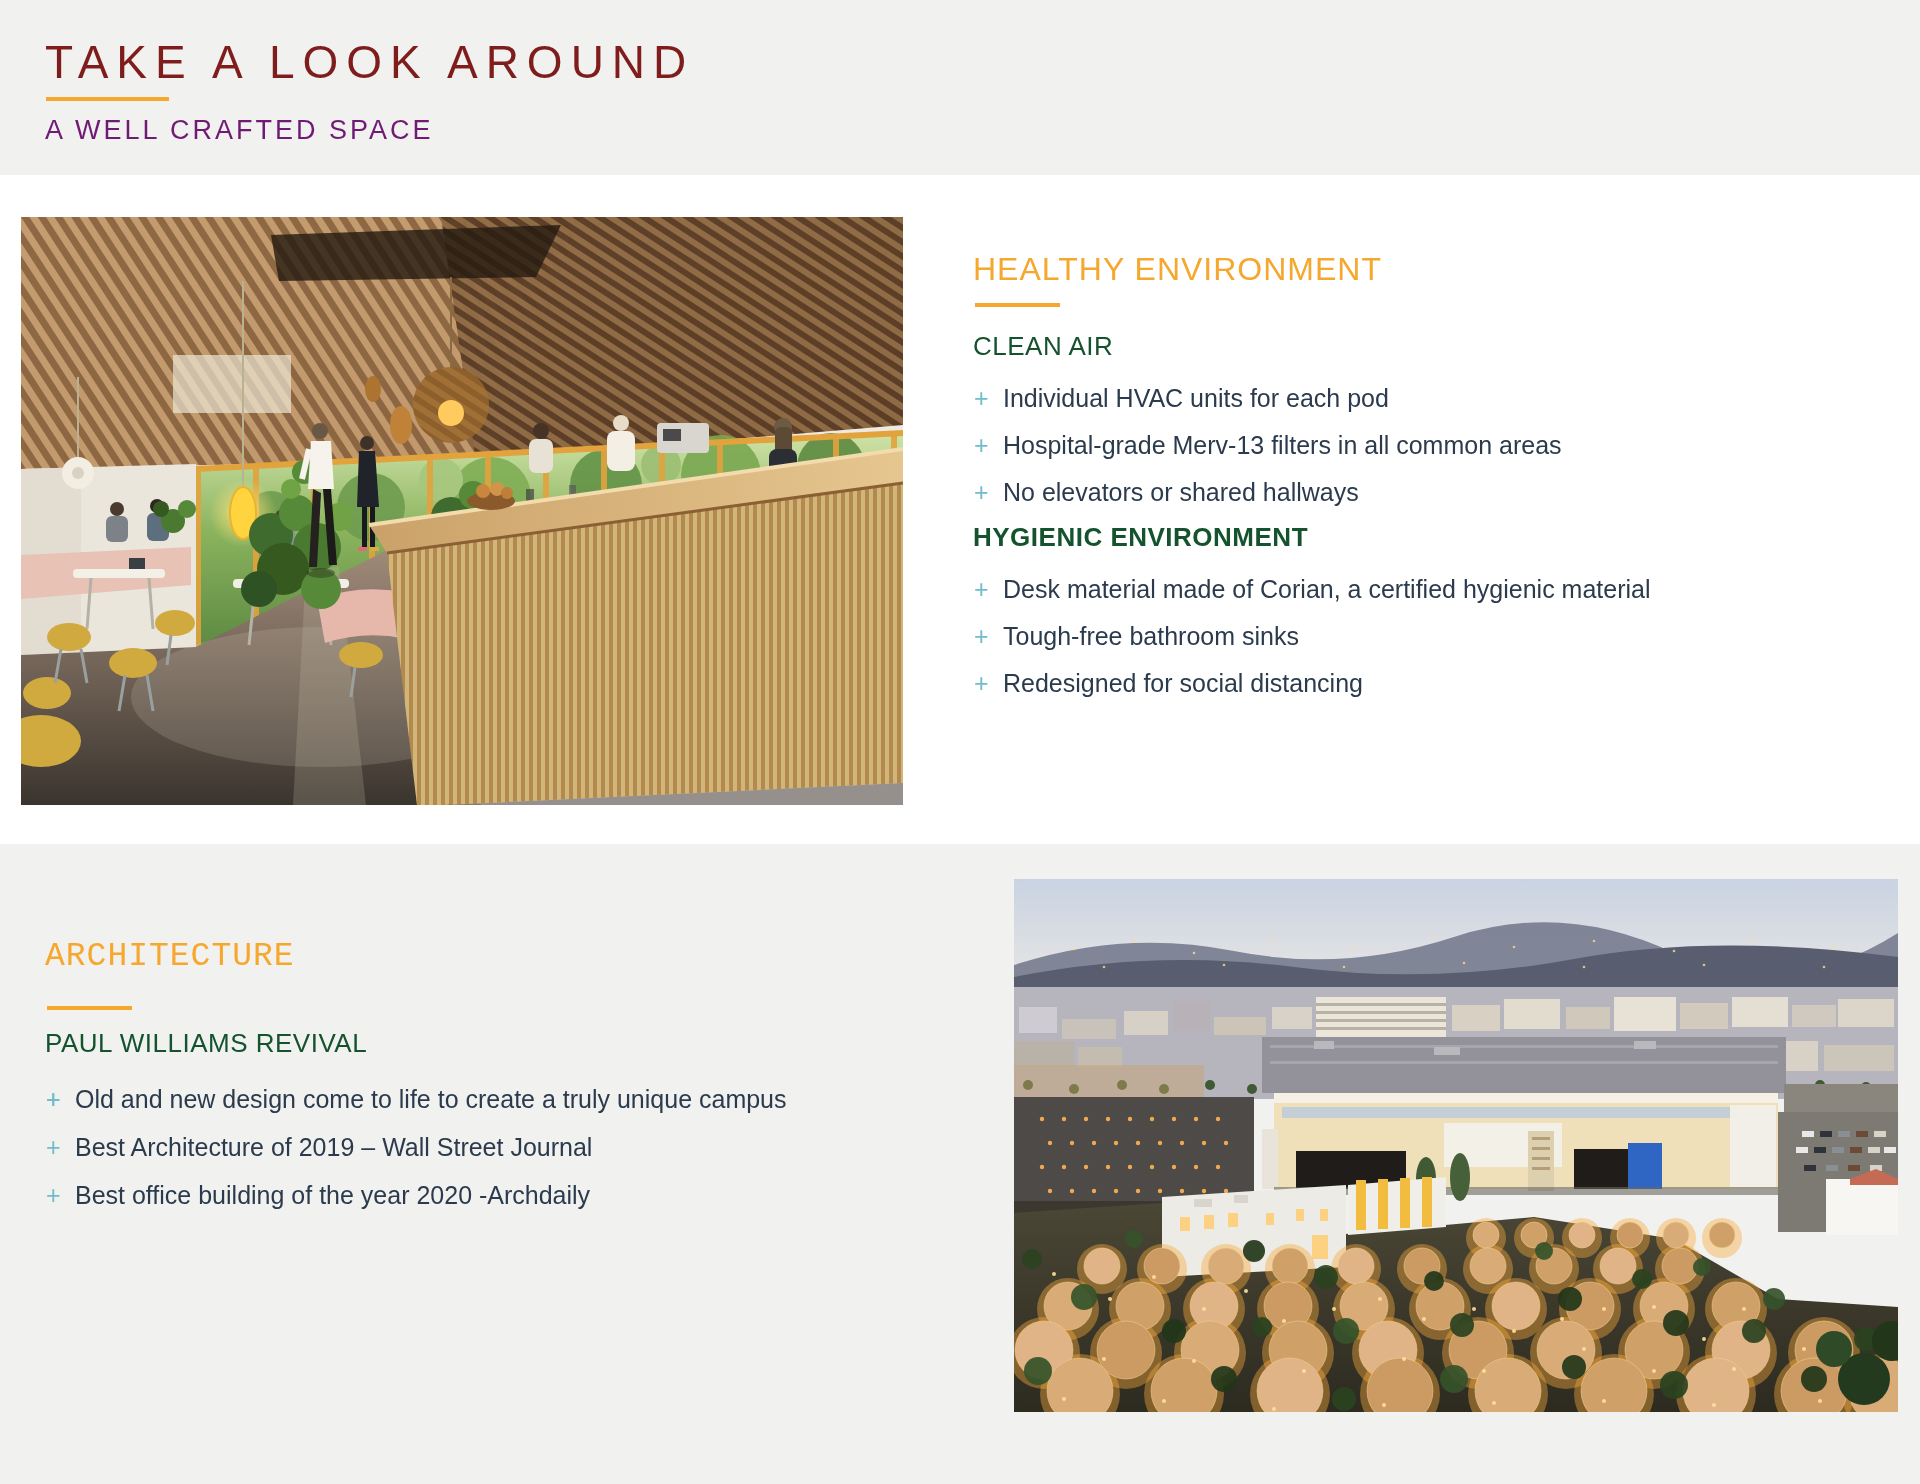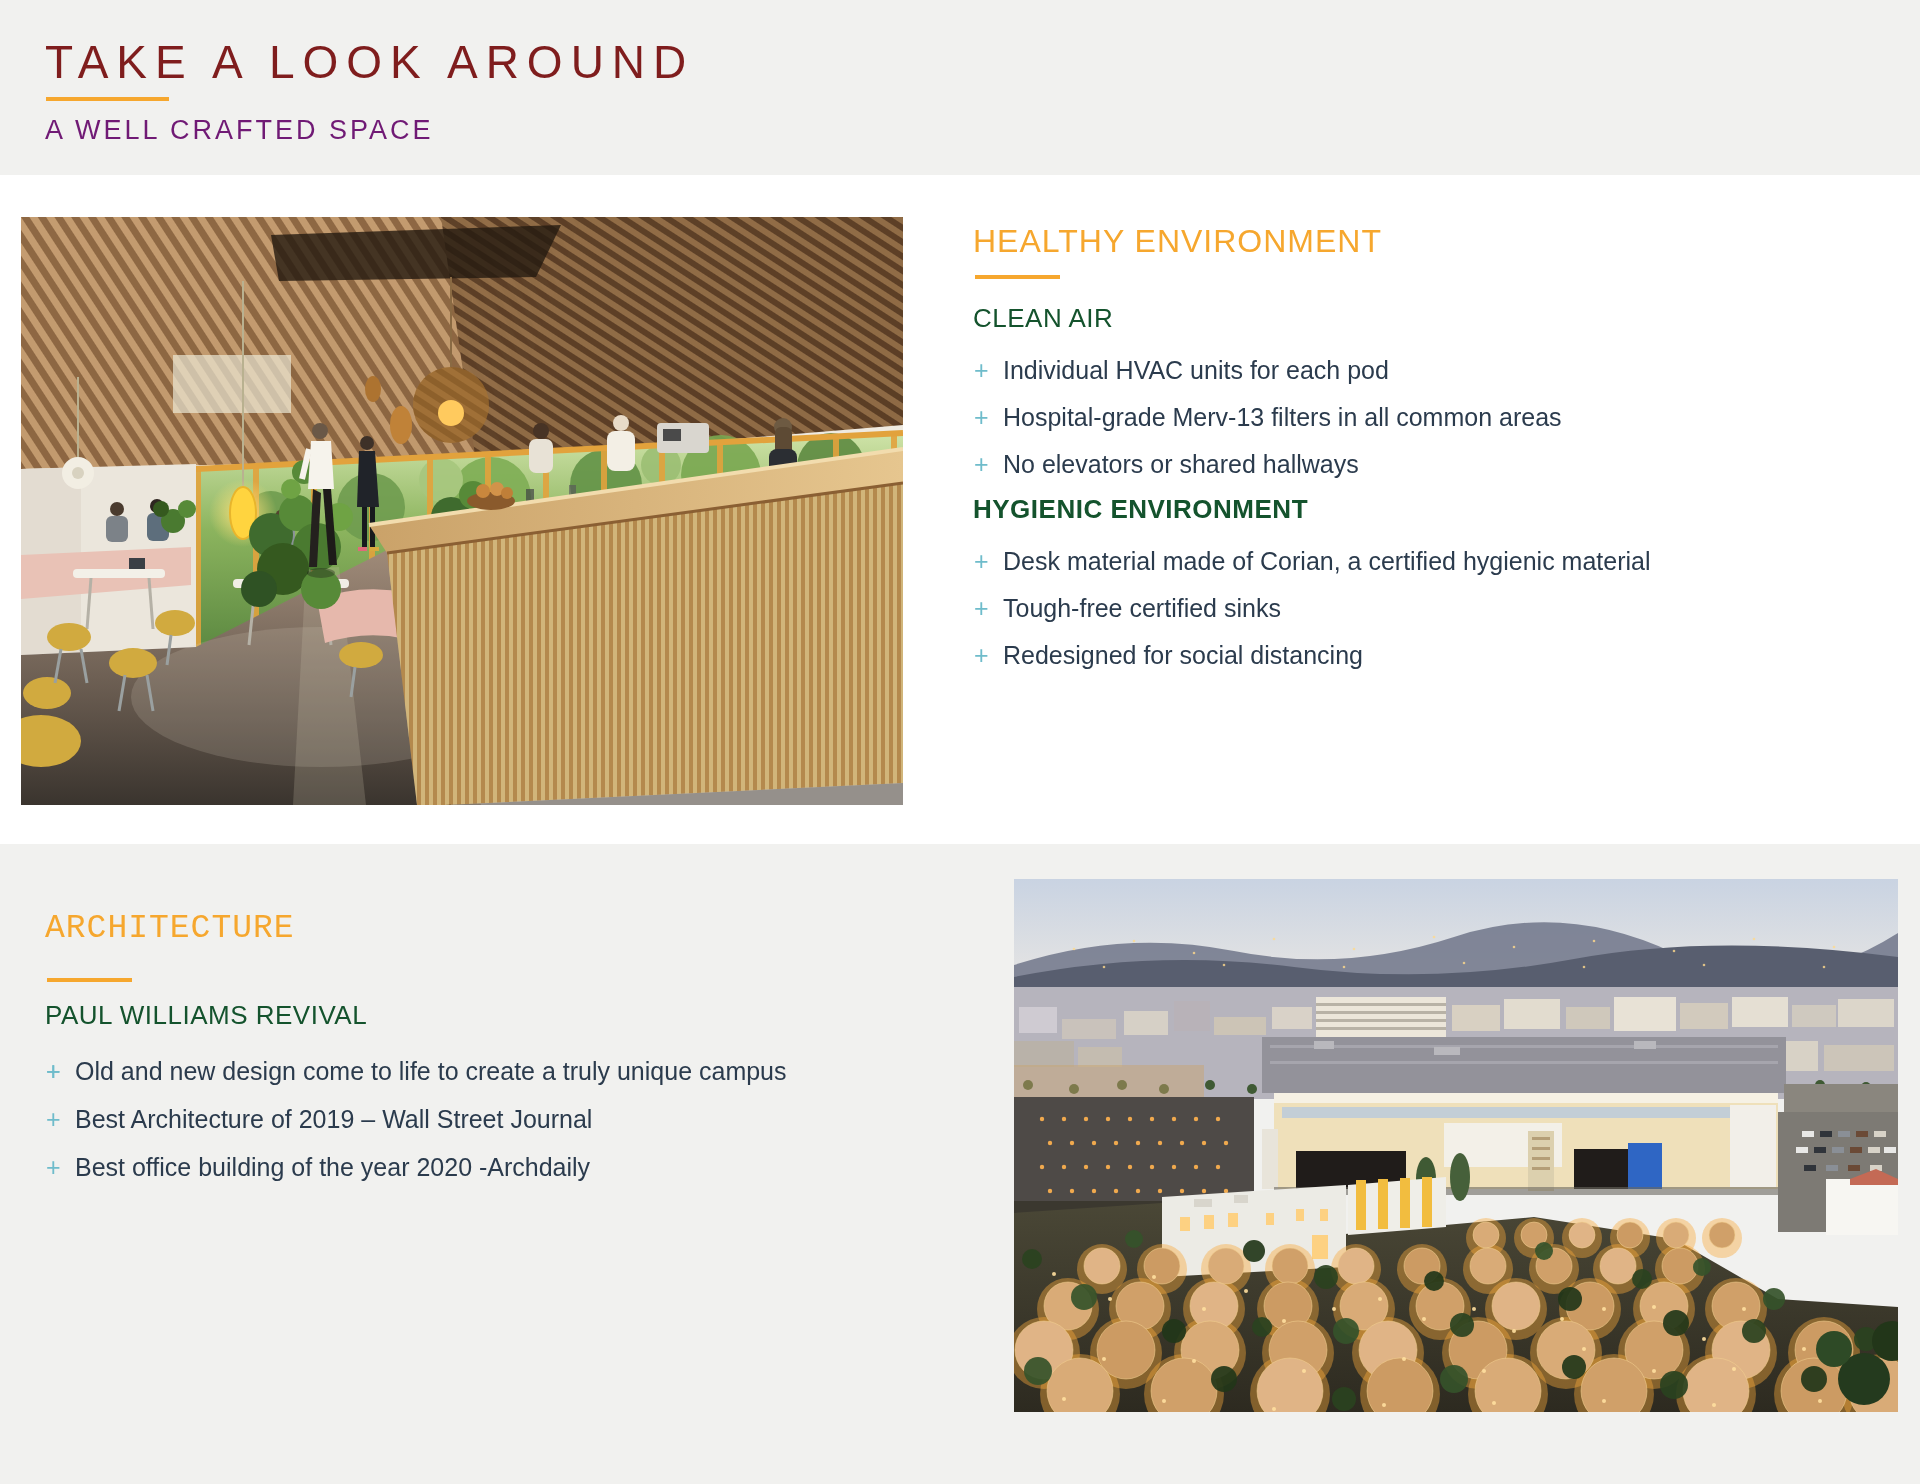--- a/index.html
+++ b/index.html
@@ -14,21 +14,21 @@
               font-weight:400;letter-spacing:8px;color:#7f1d1d;white-space:nowrap;}
   .title-rule{position:absolute;left:46px;top:97px;width:123px;height:4px;background:#F6A72E;}
   .page-subtitle{position:absolute;left:45px;top:114px;font-size:27px;line-height:32px;
               font-weight:400;letter-spacing:3px;color:#701a75;white-space:nowrap;}
 
   .photo{position:absolute;overflow:hidden;}
   .photo svg{display:block;width:100%;height:100%;}
   .photo.interior{left:21px;top:217px;width:882px;height:588px;}
   .photo.aerial{left:1014px;top:879px;width:884px;height:533px;}
 
-  .sec-heading{font-size:32px;line-height:36px;font-weight:400;letter-spacing:1px;color:#F6A72E;}
+  .sec-heading{font-size:32px;line-height:36px;font-weight:400;letter-spacing:1px;color:#F6A72E;margin-top:28px;}
   .rule{width:85px;height:4px;background:#F6A72E;margin:16px 0 0 2px;}
   .sub-heading{font-size:26px;line-height:30px;font-weight:400;letter-spacing:.5px;color:#14532d;}
   .bullets{list-style:none;}
   .bullets li{position:relative;font-size:25px;line-height:35px;margin-bottom:12px;
               padding-left:30px;color:#2B3B4D;}
   .bullets .plus{position:absolute;left:1px;top:0;color:#6FBCCB;}
 
   .col-healthy{position:absolute;left:973px;top:223px;width:860px;}
   .col-healthy .sub-first{margin-top:24px;}
   .col-healthy ul{margin-top:20px;}
@@ -236,21 +236,21 @@
     <h4 class="sub-heading sub-first">CLEAN AIR</h4>
     <ul class="bullets">
       <li><span class="plus">+</span><span>Individual HVAC units for each pod</span></li>
       <li><span class="plus">+</span><span>Hospital-grade Merv-13 filters in all common areas</span></li>
       <li><span class="plus">+</span><span>No elevators or shared hallways</span></li>
     </ul>
 
     <h4 class="sub-heading sub-second">HYGIENIC ENVIRONMENT</h4>
     <ul class="bullets">
       <li><span class="plus">+</span><span>Desk material made of Corian, a certified hygienic material</span></li>
-      <li><span class="plus">+</span><span>Tough-free certified sinks</span></li>
+      <li><span class="plus">+</span><span>Tough-free bathroom sinks</span></li>
       <li><span class="plus">+</span><span>Redesigned for social distancing</span></li>
     </ul>
   </section>
 
   <section class="col-arch">
     <h3 class="sec-heading">ARCHITECTURE</h3>
     <div class="rule"></div>
     <h4 class="sub-heading">PAUL WILLIAMS REVIVAL</h4>
     <ul class="bullets">
       <li><span class="plus">+</span></li>

